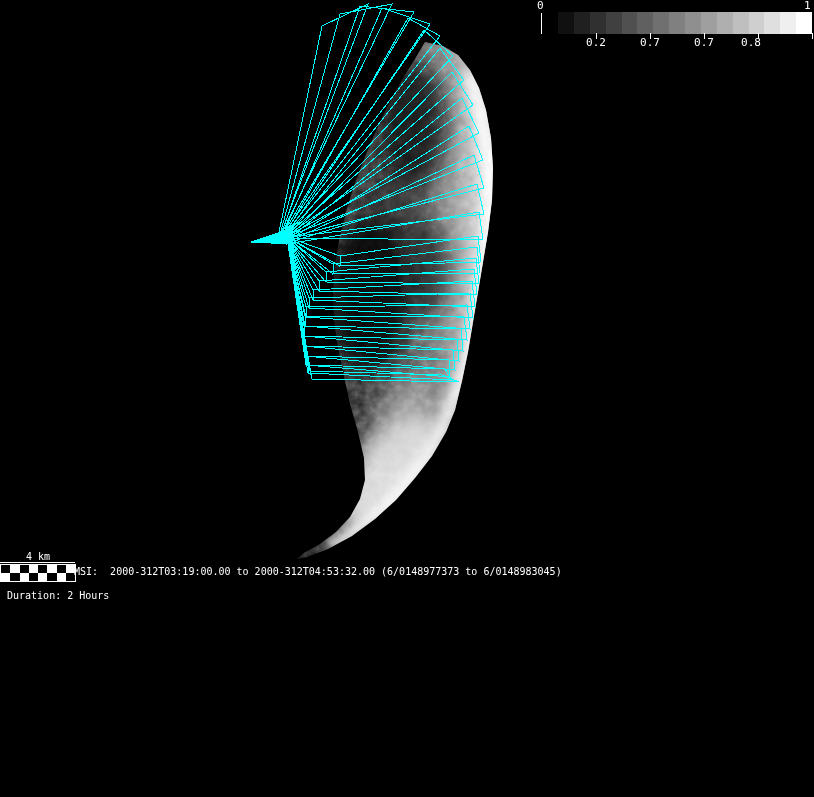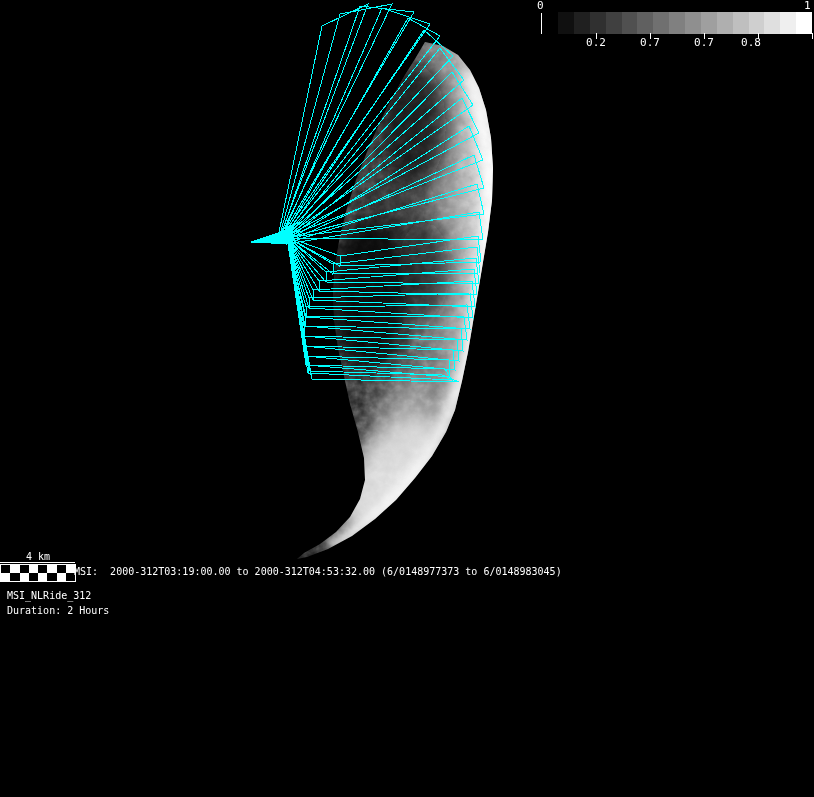--- a/index.html
+++ b/index.html
@@ -186,15 +186,15 @@
         <div class="sb-cell" style="background: rgb(255, 255, 255);"></div>
         <div class="sb-cell" style="background: rgb(0, 0, 0);"></div>
         <div class="sb-cell" style="background: rgb(255, 255, 255);"></div>
         <div class="sb-cell" style="background: rgb(0, 0, 0);"></div>
         <div class="sb-cell" style="background: rgb(255, 255, 255);"></div>
         <div class="sb-cell" style="background: rgb(0, 0, 0);"></div>
       </div>
   </div>
 
   <div class="statusline">MSI:  2000-312T03:19:00.00 to 2000-312T04:53:32.00 (6/0148977373 to 6/0148983045)</div>
-  <div class="infoblock" id="infoblock"><div>MSI_NLRide_312</div><div>Duration: 2 Hours</div></div>
+  <div class="infoblock" id="infoblock"><div>Duration: 2 Hours</div></div>
 
 </div>
 
 </body></html>

